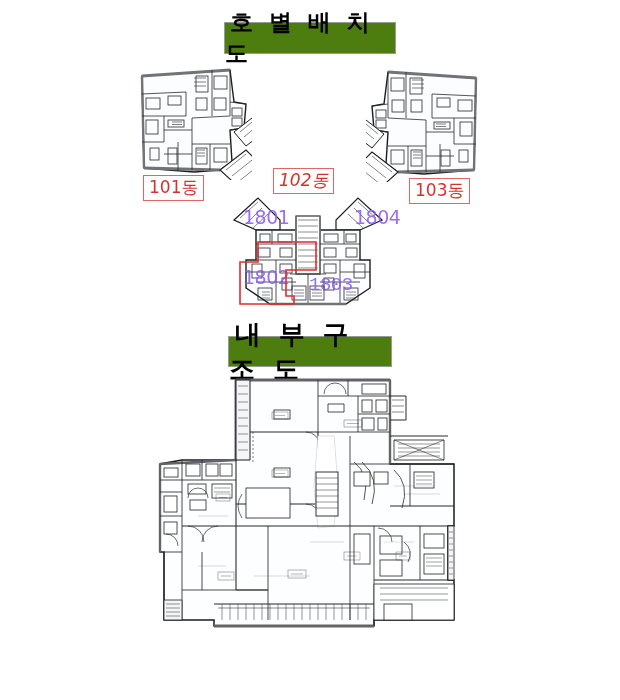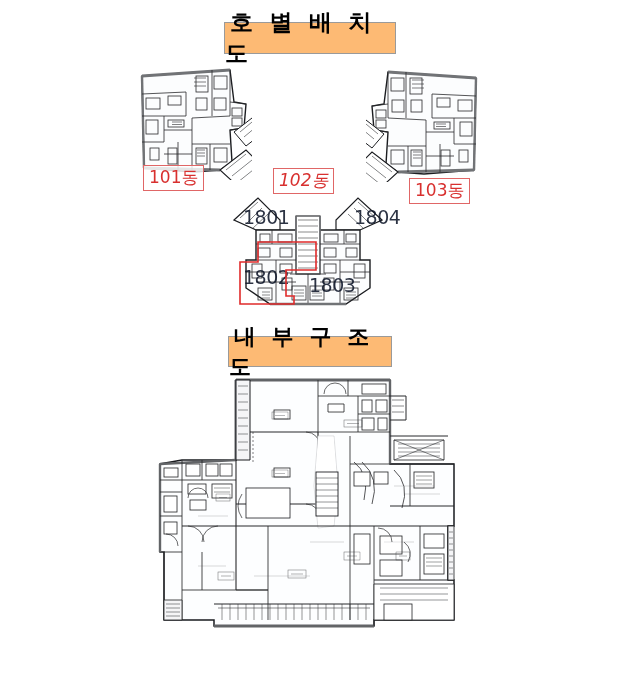--- a/index.html
+++ b/index.html
@@ -19,41 +19,41 @@
 
   .page {
     position: absolute;
     inset: 0;
     background: #ffffff;
   }
 
   
   .title-box {
     position: absolute;
-    background: #fdba74;
+    background: #4d7c0f;
     border: 1px solid #9a9a9a;
     box-sizing: border-box;
     display: flex;
     align-items: center;
     justify-content: center;
     font-weight: 700;
     color: #000;
     letter-spacing: 0.22em;
     text-indent: 0.22em;
-    font-family: Liberation Sans, sans-serif;
+    font-family: Liberation Serif, serif;
   }
   #title-layout {
     left: 224px; top: 22px;
     width: 172px; height: 32px;
     font-size: 23px;
   }
   #title-interior {
     left: 228px; top: 336px;
     width: 164px; height: 31px;
-    font-size: 22px;
+    font-size: 26px;
   }
 
   
   .plan {
     position: absolute;
   }
   .plan svg { display: block; }
 
   
   .scan {
@@ -67,40 +67,40 @@
     background: rgba(255,255,255,0.82);
     color: #d8302f;
     font-size: 17px;
     font-weight: 400;
     line-height: 1;
     padding: 3px 5px 4px 5px;
     box-sizing: border-box;
     white-space: nowrap;
     font-family: "DejaVu Sans", "Liberation Sans", sans-serif;
   }
-  #label-101 { left: 143px; top: 165px; }
+  #label-101 { left: 143px; top: 175px; }
   #label-102 { left: 273px; top: 168px; font-style: italic; }
   #label-103 { left: 409px; top: 178px; }
 
   
   .unit-label {
     position: absolute;
-    color: #0f172a;
+    color: #8b5cf6;
     font-size: 19px;
     line-height: 1;
     letter-spacing: -0.5px;
     white-space: nowrap;
     opacity: 0.88;
     font-family: "DejaVu Sans", "Liberation Sans", sans-serif;
     text-align: right;
   }
   #unit-1801 { left: 243px; top: 208px; }
   #unit-1804 { left: 313px; top: 208px; margin-left: 41px; }
   #unit-1802 { left: 243px; top: 268px; }
-  #unit-1803 { left: 309px; top: 276px; }
+  #unit-1803 { left: 309px; top: 276px; font-family: Liberation Mono, monospace; }
 
   
   #unit-highlight {
     position: absolute;
     left: 238px; top: 240px;
     width: 80px; height: 66px;
     pointer-events: none;
   }
   #unit-highlight svg { display:block; }
 </style>

